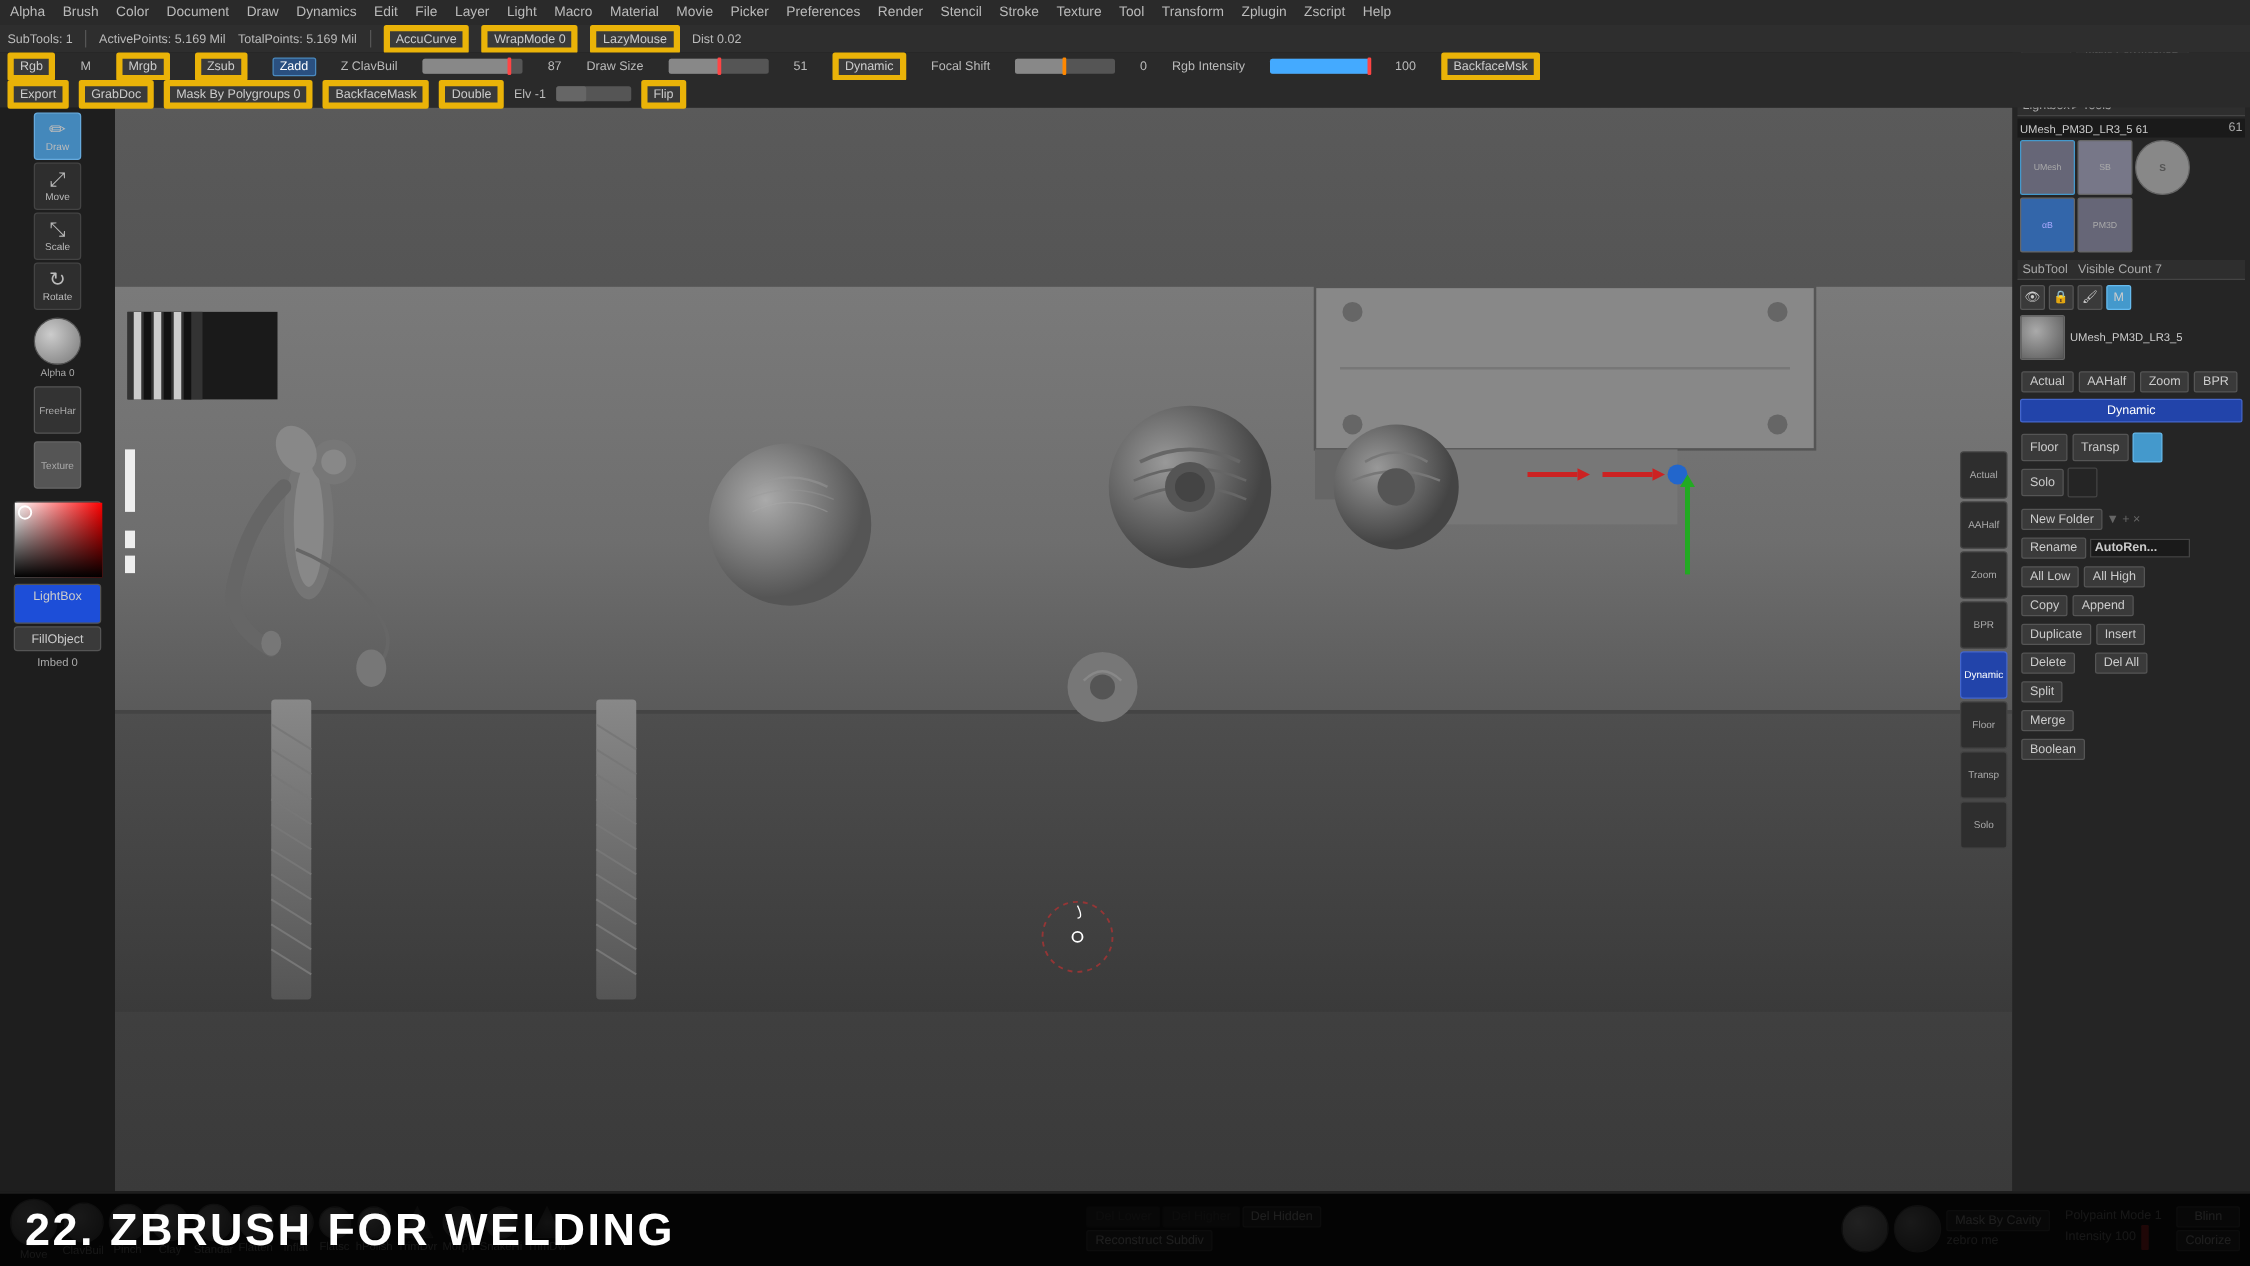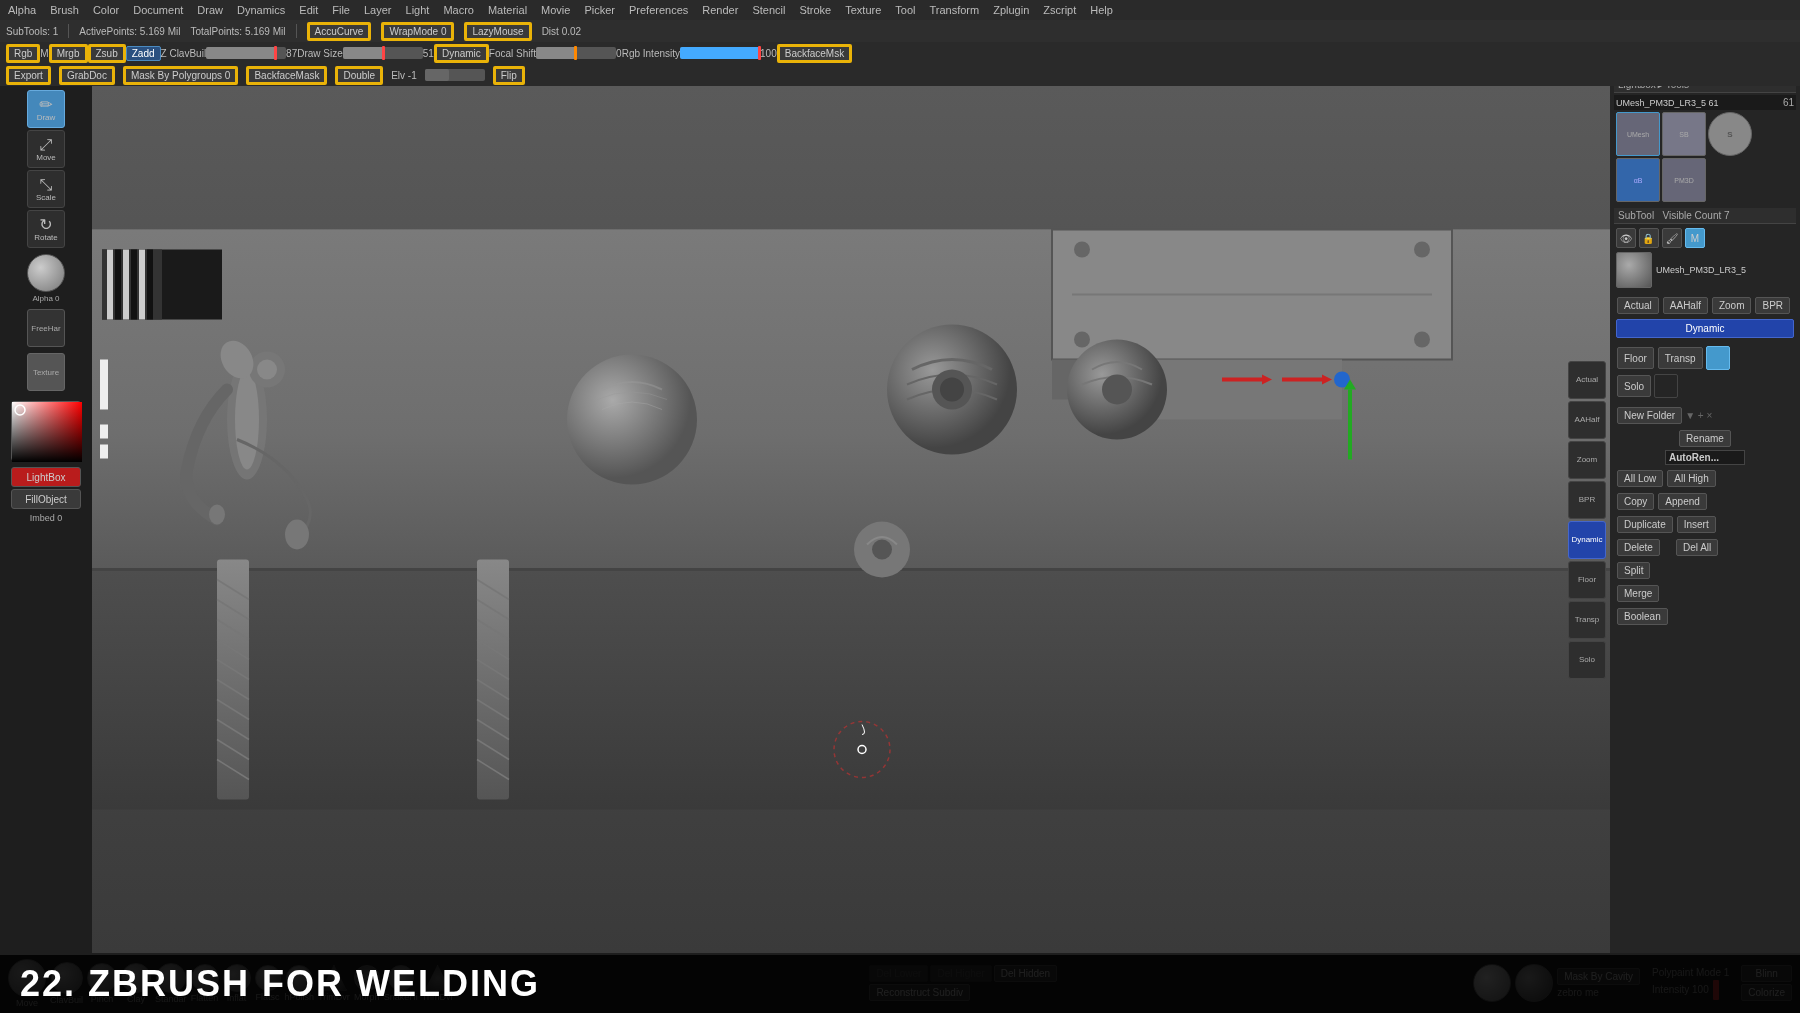--- a/index.html
+++ b/index.html
@@ -58,26 +58,26 @@
 
     
     #brush-row {
       position: absolute;
       top: 42px; left: 0; right: 0;
       height: 22px;
       background: #2a2a2a;
       display: flex;
       align-items: center;
       padding: 0 6px;
-      gap: 0;
+      gap: 20px;
       z-index: 100;
     }
     .btn-small {
       background: #3a3a3a;
-      border: 3px solid #eab308;
+      border: 5px solid #eab308;
       color: #ccc;
       font-size: 10px;
       padding: 1px 5px;
       cursor: pointer;
       border-radius: 2px;
     }
     .btn-blue {
       background: #2a5080;
       border: 1px solid #4a8ac0;
       color: #fff;
@@ -160,22 +160,22 @@
     .color-swatch {
       width: 70px;
       height: 60px;
       margin-top: 8px;
       border-radius: 3px;
       background: linear-gradient(to bottom right, #ffffff, #ff0000, #000000);
       border: 1px solid #555;
     }
     .lightbox-btn {
       width: 70px;
-      height: 20px;
-      background: #b91c1c;
+      height: 32px;
+      background: #1d4ed8;
       border: 1px solid #555;
       border-radius: 3px;
       font-size: 10px;
       color: #ccc;
       text-align: center;
       line-height: 20px;
       cursor: pointer;
       margin-top: 4px;
     }
     .fill-obj-btn {
@@ -829,21 +829,21 @@
       <button class="right-btn">Solo</button>
       <div style="width:24px;height:24px;border:1px solid #444;border-radius:2px;cursor:pointer;"></div>
     </div>
   </div>
 
   <div class="right-section">
     <div style="display:flex;gap:2px;padding:2px;align-items:center;">
       <button class="right-btn">New Folder</button>
       <span style="color:#666;font-size:10px;">▼ + ×</span>
     </div>
-    <div style="display:flex;gap:2px;padding:2px;align-items:center;flex-direction:column;">
+    <div style="display:flex;gap:2px;padding:2px;align-items:center;">
       <button class="right-btn">Rename</button>
       <input class="right-input" type="text" value="AutoRen..." style="width: 80px;">
     </div>
     <div style="display:flex;gap:2px;padding:2px;">
       <button class="right-btn">All Low</button>
       <button class="right-btn">All High</button>
     </div>
     <div style="display:flex;gap:2px;padding:2px;">
       <button class="right-btn">Copy</button>
       <button class="right-btn">Append</button>

